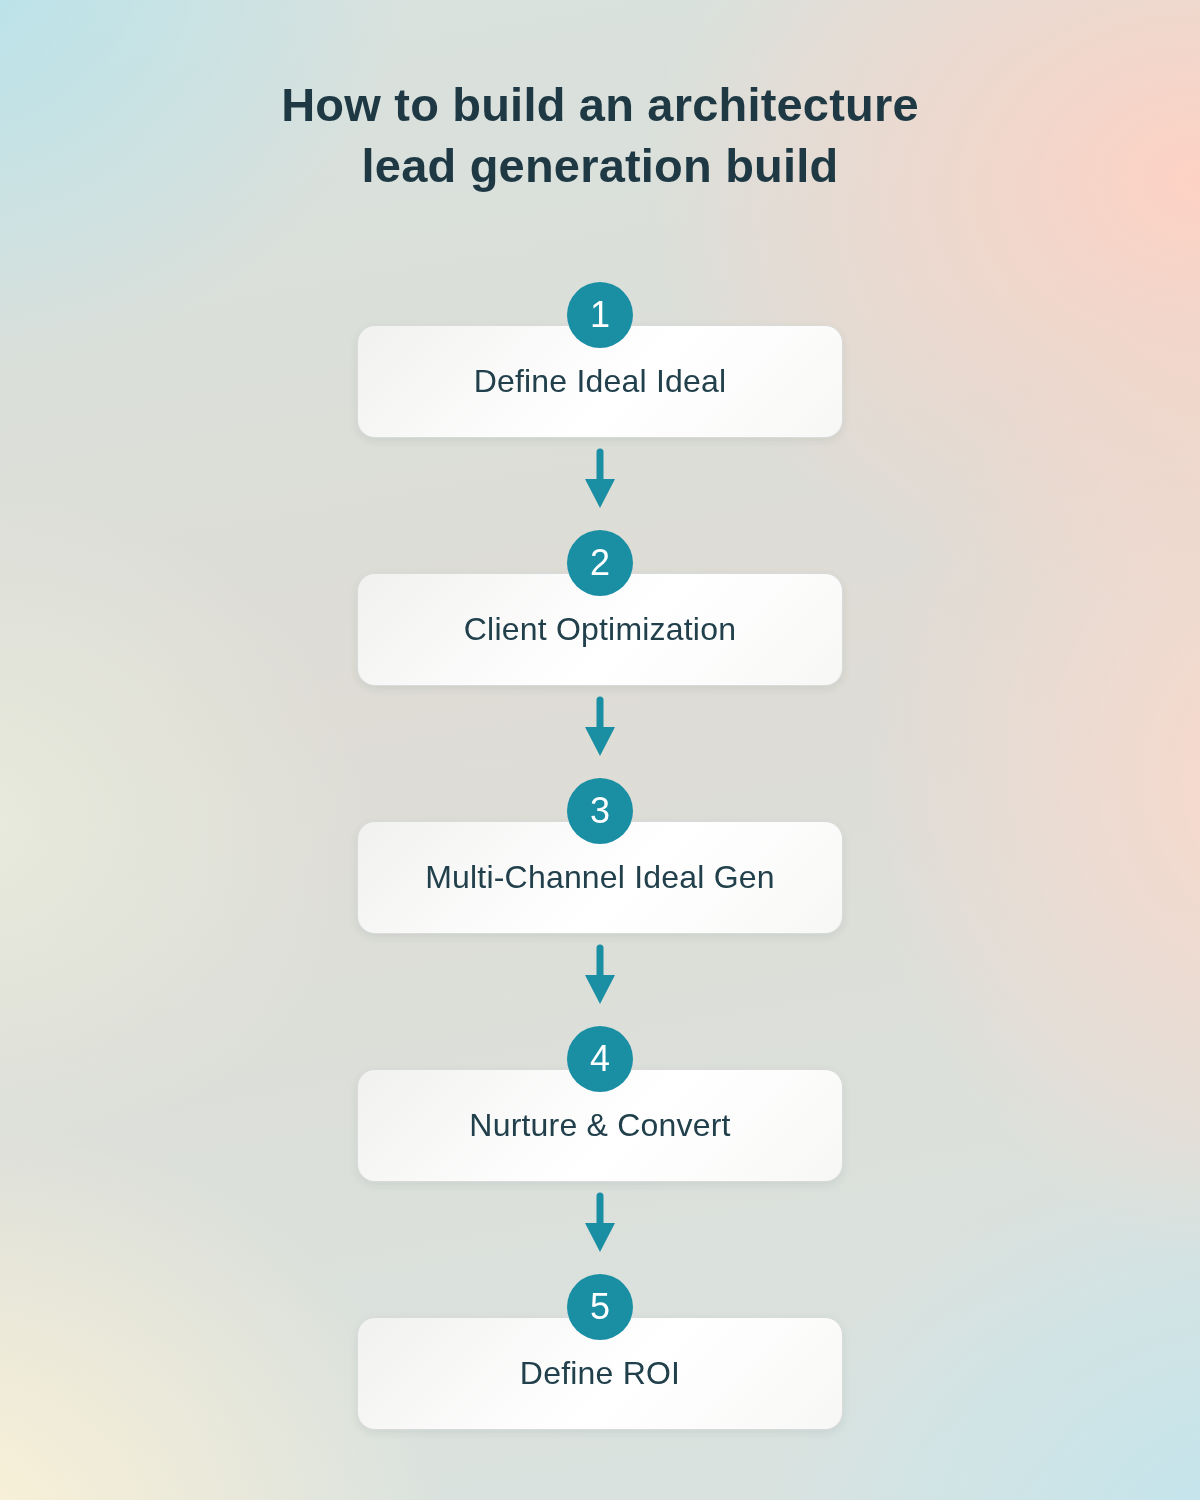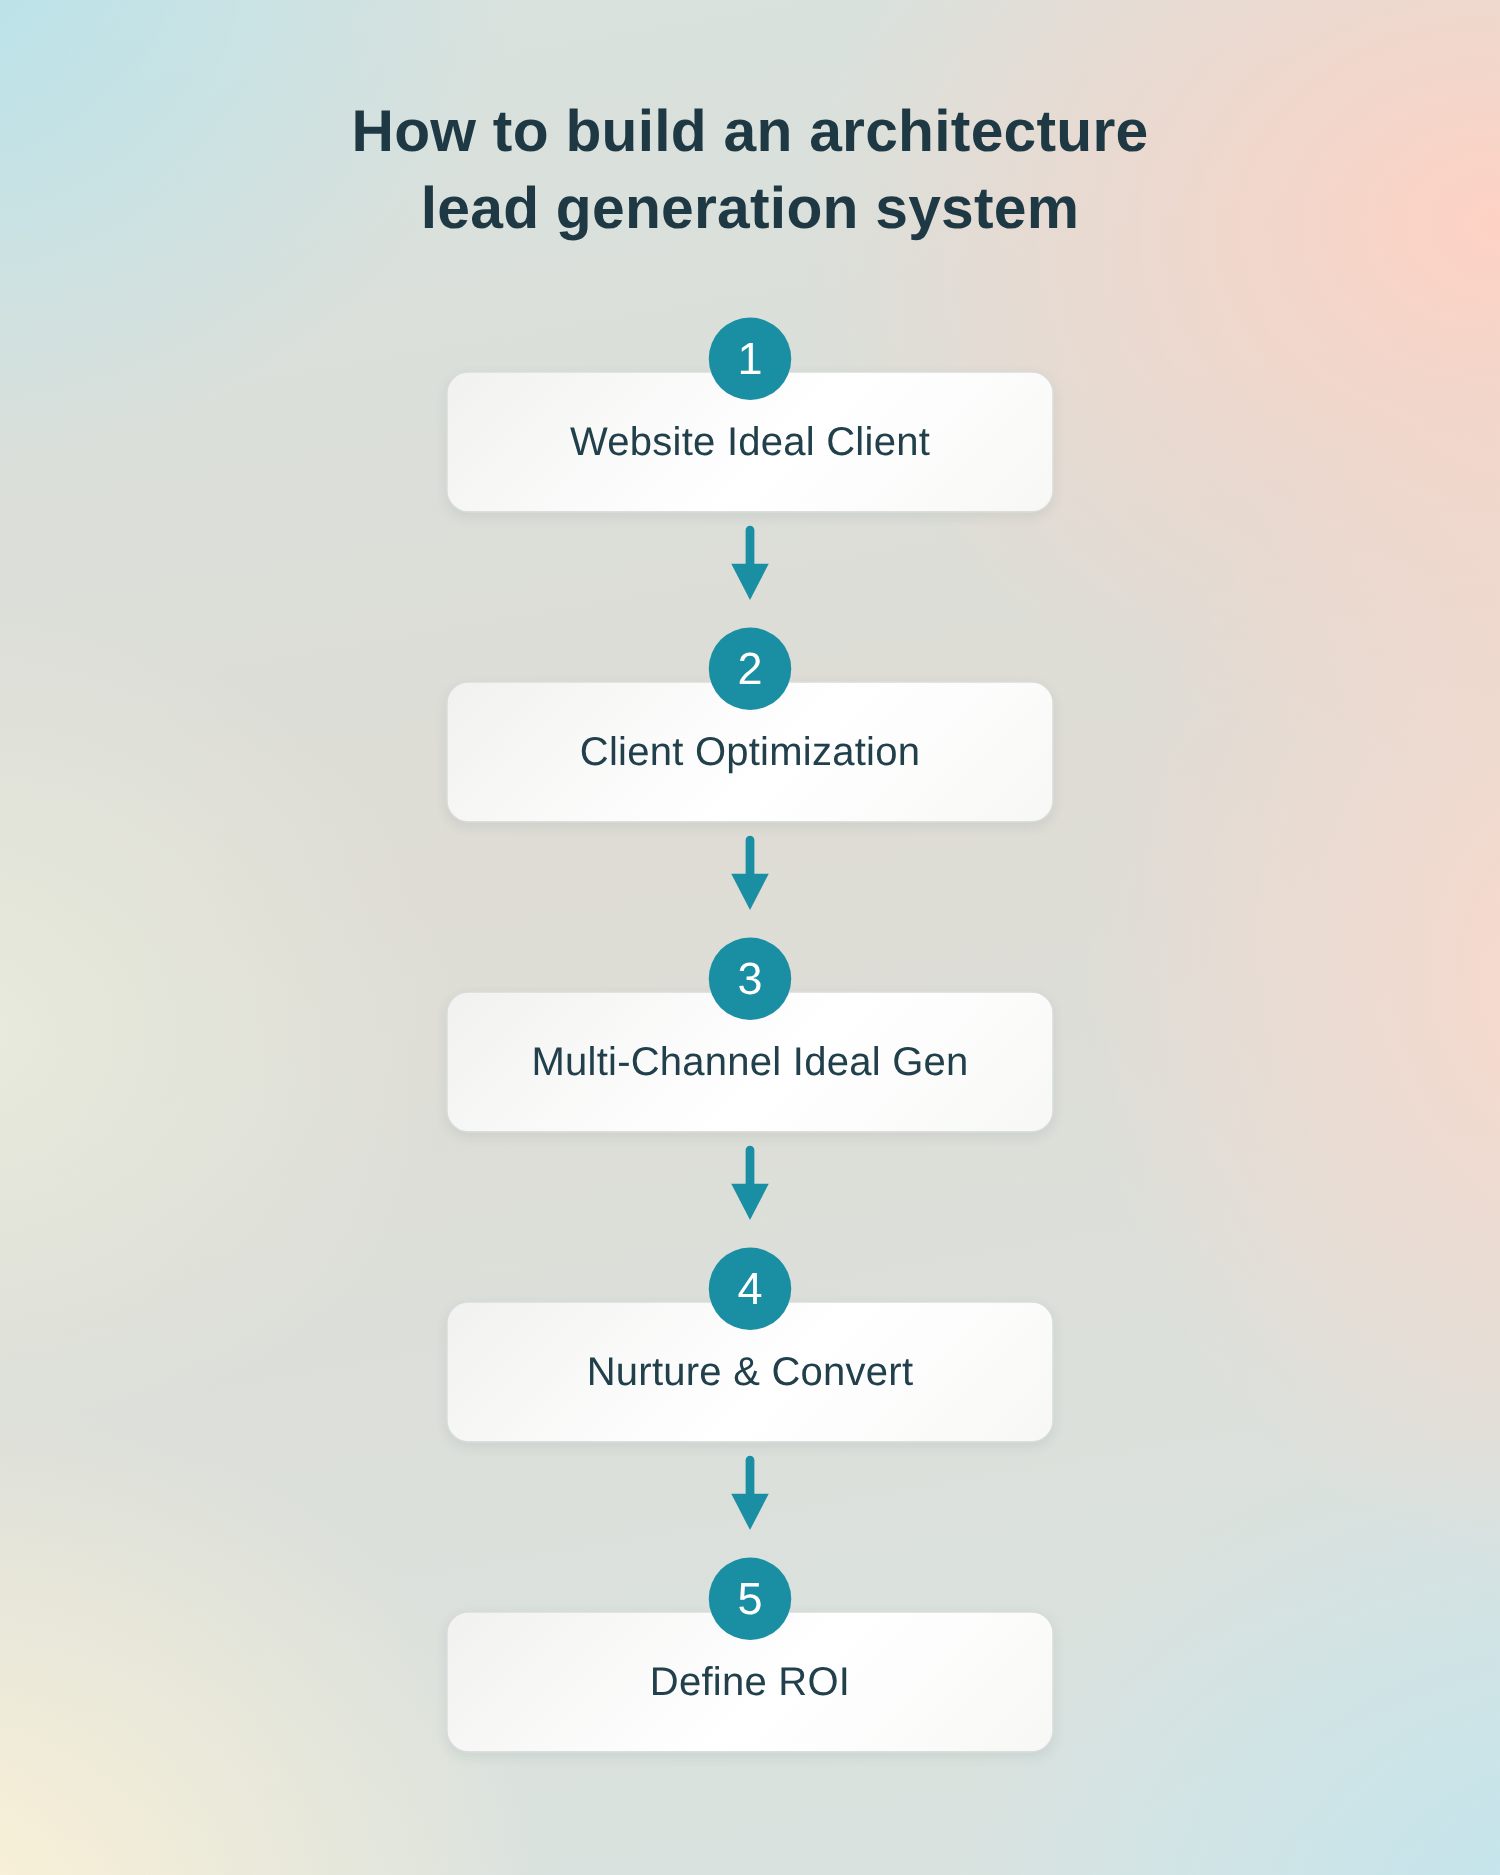--- a/index.html
+++ b/index.html
@@ -17,21 +17,21 @@
       radial-gradient(900px 700px at 100% 12%, #fdd2c4 0%, rgba(253,210,196,0) 62%),
       radial-gradient(700px 820px at 107% 52%, rgba(252,216,203,0.95) 0%, rgba(252,216,203,0) 60%),
       radial-gradient(760px 660px at -5% -2%, #b7e3eb 0%, rgba(183,227,235,0) 62%),
       radial-gradient(620px 520px at -3% 55%, rgba(233,236,221,0.9) 0%, rgba(233,236,221,0) 65%),
       radial-gradient(820px 700px at -5% 103%, #fdf2d6 0%, rgba(253,242,214,0) 62%),
       radial-gradient(820px 660px at 105% 103%, #c2e5ee 0%, rgba(194,229,238,0) 62%),
       linear-gradient(170deg, #d8e2de 0%, #dedcd5 45%, #d9e3e0 100%);
   }
   .page{
     width:100%;height:100%;
-    display:flex;flex-direction:column;align-items:center;
+    display:flex;flex-direction:column;align-items:center;gap:28px;
   }
   .title{
     margin-top:74px;
     text-align:center;
     font-size:47px;
     line-height:61px;
     font-weight:600;
     color:var(--title-color);
     letter-spacing:0.2px;
   }
@@ -73,31 +73,31 @@
   .arrow .stem{stroke:var(--accent);stroke-width:7;stroke-linecap:round;}
   .arrow .head{fill:var(--accent);}
 </style>
 </head>
 <body>
 
 <div class="page">
 
   <h1 class="title">
     <span>How to build an architecture</span>
-    <span>lead generation system</span>
+    <span>lead generation build</span>
   </h1>
 
   <div class="flow">
 
     <div class="step">
       <div class="badge">
         <span>1</span>
       </div>
       <div class="box">
-        <span class="box-label">Website Ideal Client</span>
+        <span class="box-label">Define Ideal Ideal</span>
       </div>
     </div>
 
     <svg class="arrow" width="34" height="62" viewBox="0 0 34 62">
       <line class="stem" x1="17" y1="4" x2="17" y2="33"></line>
       <polygon class="head" points="2,31 32,31 17,60"></polygon>
     </svg>
 
     <div class="step">
       <div class="badge">

